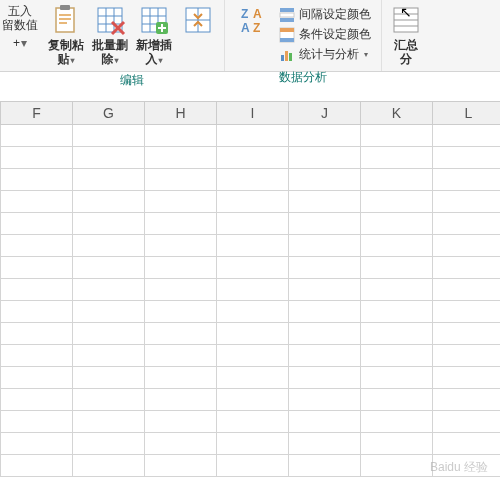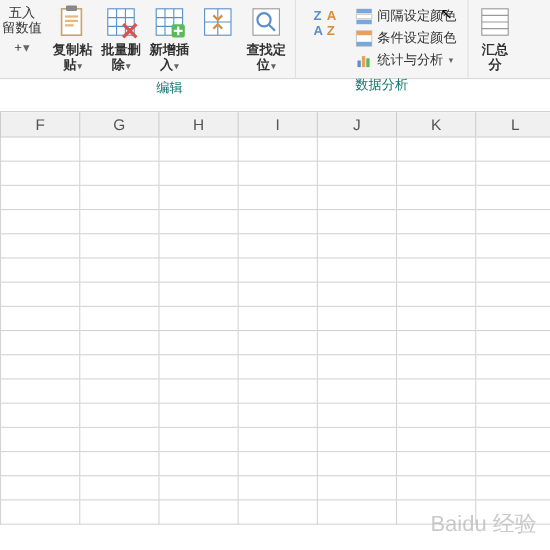--- a/index.html
+++ b/index.html
@@ -112,22 +112,22 @@
 }
 .left-edge span { font-size: 12px; line-height: 14px; }
 .left-plus {
   font-size: 16px;
   color: #333;
   margin-top: 4px;
 }
 .watermark {
   position: absolute;
   right: 12px;
-  bottom: 10px;
-  font-size: 20px;
+  bottom: 24px;
+  font-size: 12px;
   color: rgba(180,180,180,0.7);
   pointer-events: none;
 }
 .cursor-mark {
   position: absolute;
   top: 4px;
   left: 400px;
   font-size: 14px;
   color: #000;
   pointer-events: none;
@@ -185,29 +185,20 @@
 入</span><span class="dropdown-arrow">▾</span></div>
       </div>
       <div class="ribbon-btn">
         <svg class="ribbon-icon" viewBox="0 0 32 32">
           <rect x="4" y="4" width="24" height="24" fill="#fff" stroke="#5b8fc7" stroke-width="1"></rect>
           <line x1="4" y1="16" x2="28" y2="16" stroke="#5b8fc7"></line>
           <line x1="16" y1="4" x2="16" y2="28" stroke="#5b8fc7"></line>
           <path d="M12 10 L16 14 L20 10" fill="none" stroke="#d98c3a" stroke-width="2"></path>
           <path d="M12 22 L16 18 L20 22" fill="none" stroke="#d98c3a" stroke-width="2"></path>
         </svg>
-      </div>
-      <div class="ribbon-btn">
-        <svg class="ribbon-icon" viewBox="0 0 32 32">
-          <rect x="4" y="4" width="24" height="24" fill="#fff" stroke="#999" stroke-width="1"></rect>
-          <circle cx="14" cy="14" r="6" fill="none" stroke="#5b8fc7" stroke-width="2"></circle>
-          <line x1="18" y1="18" x2="24" y2="24" stroke="#5b8fc7" stroke-width="2"></line>
-        </svg>
-        <div class="ribbon-label"><span style="white-space:pre-line">查找定
-位</span><span class="dropdown-arrow">▾</span></div>
       </div>
     </div>
     <div class="group-name">编辑</div>
   </div>
 
   <div class="ribbon-group">
     <div class="ribbon-group-buttons">
       <div class="ribbon-btn">
         <svg class="ribbon-icon" viewBox="0 0 32 32">
           <text x="6" y="14" font-size="12" fill="#5b8fc7" font-weight="bold">Z</text>

